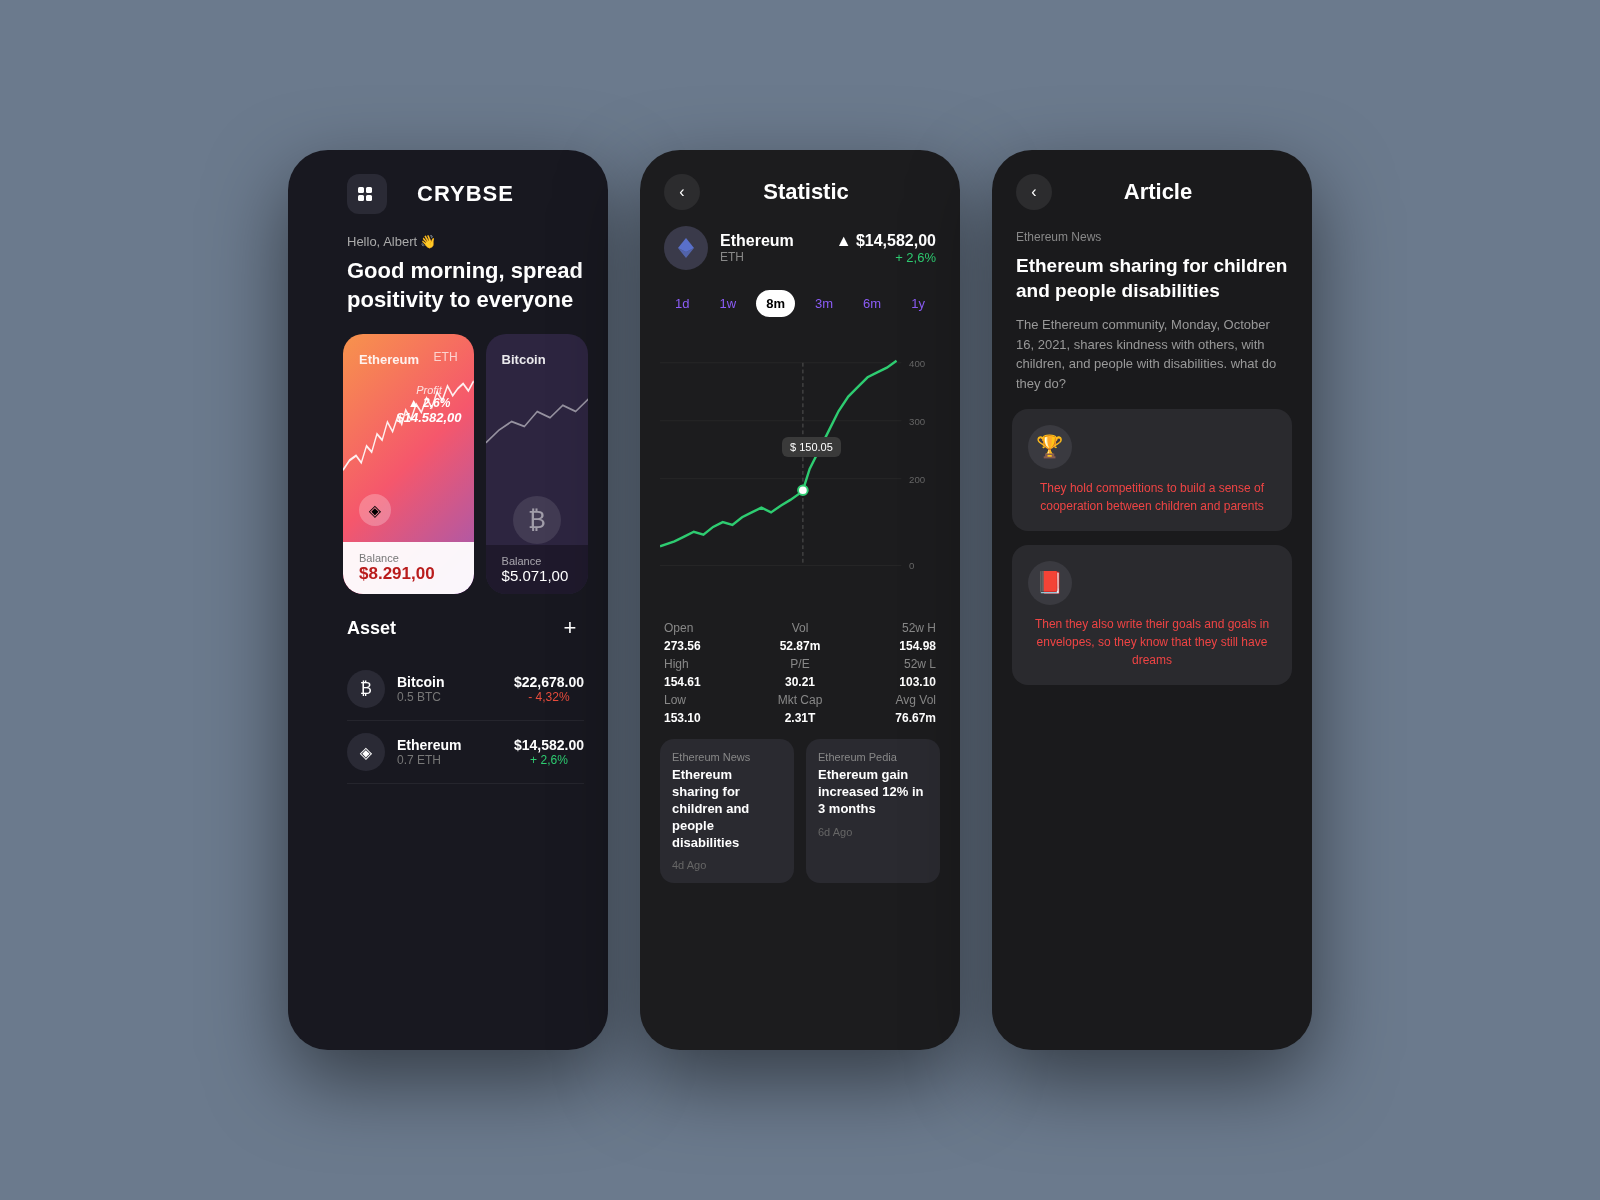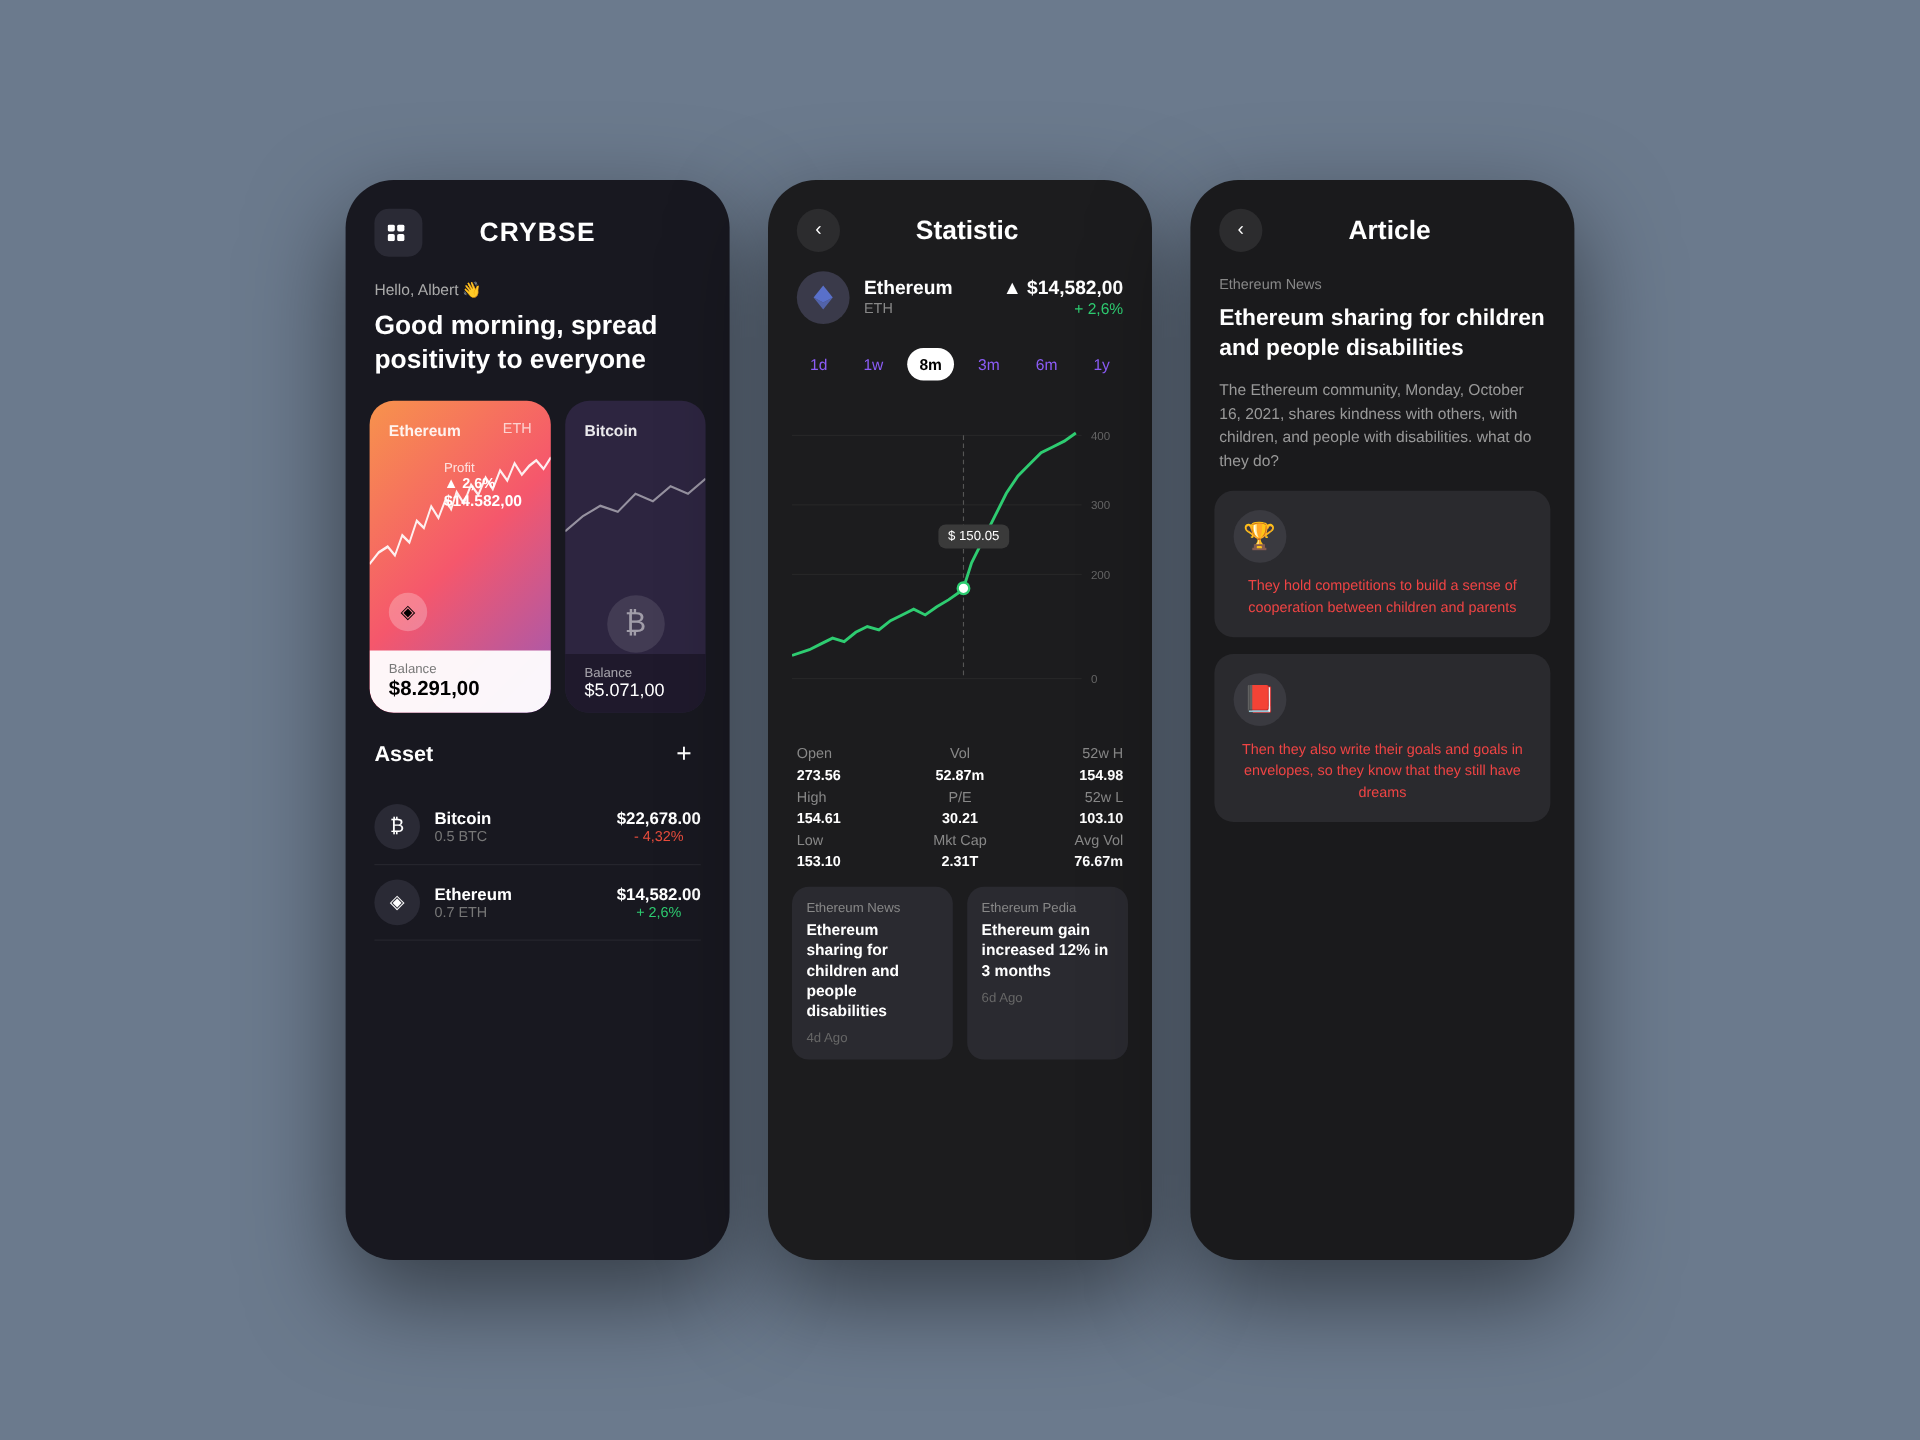--- a/index.html
+++ b/index.html
@@ -20,21 +20,21 @@
     }
     .phone {
       width: 320px;
       height: 900px;
       background: #1a1a1a;
       border-radius: 40px;
       overflow: hidden;
       position: relative;
       box-shadow: 0 30px 80px rgba(0,0,0,0.5);
     }
-    .phone-1 { background: #181820; }
+    .phone-1 { background: #181820; padding-left: 35px; }
     .phone-2 { background: #1c1c1e; }
     .phone-3 { background: #1a1a1c; }
 
     
     .p1-header {
       display: flex;
       align-items: center;
       justify-content: space-between;
       padding: 24px 24px 12px;
     }
@@ -107,23 +107,24 @@
     }
     .btc-chart-area {
       position: absolute;
       top: 40px;
       left: 0;
       right: 0;
       height: 100px;
     }
     .eth-profit-box {
       position: absolute;
-      right: 24px;
+      right: 12px;
       top: 50px;
-      text-align: left;
+      text-align: center;
+      font-style: italic;
     }
     .eth-profit-label {
       font-size: 11px;
       color: rgba(255,255,255,0.8);
     }
     .eth-profit-pct {
       font-size: 12px;
       color: #fff;
       font-weight: 600;
     }
@@ -165,21 +166,21 @@
       border-radius: 0 0 20px 20px;
       padding: 10px 16px;
     }
     .card-balance-label {
       font-size: 11px;
       color: #777;
     }
     .card-balance-val {
       font-size: 17px;
       font-weight: 700;
-      color: #000000;
+      color: #b91c1c;
     }
     .card-balance-section-dark {
       position: absolute;
       bottom: 0;
       left: 0;
       right: 0;
       background: rgba(0,0,0,0.3);
       border-radius: 0 0 20px 20px;
       padding: 10px 16px;
     }

